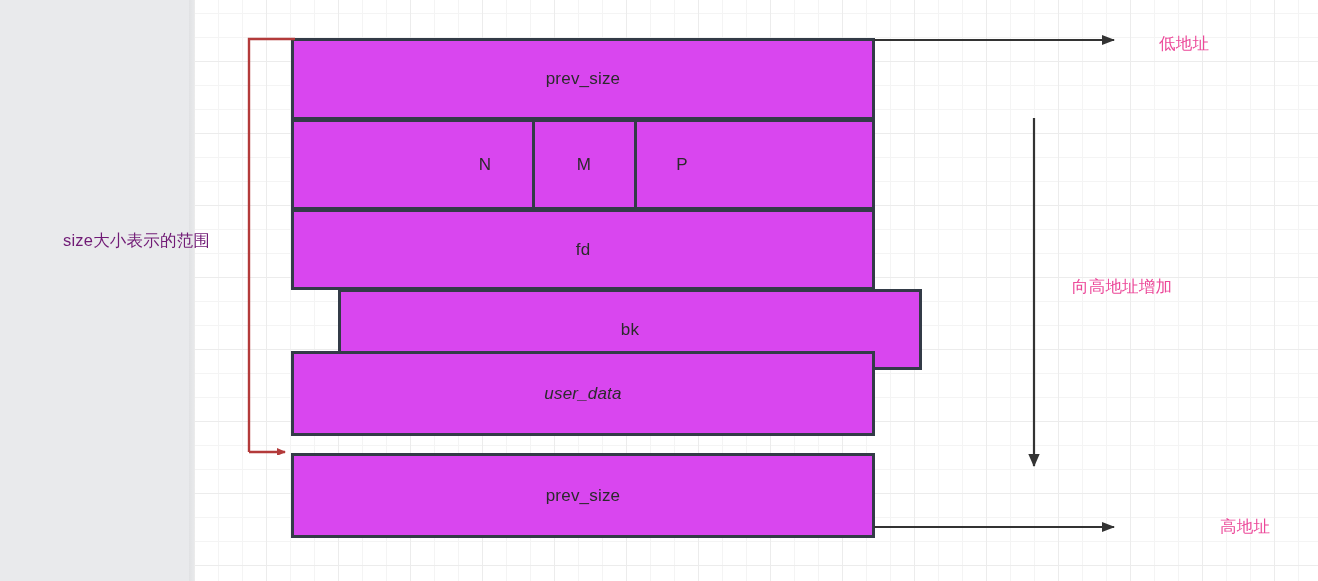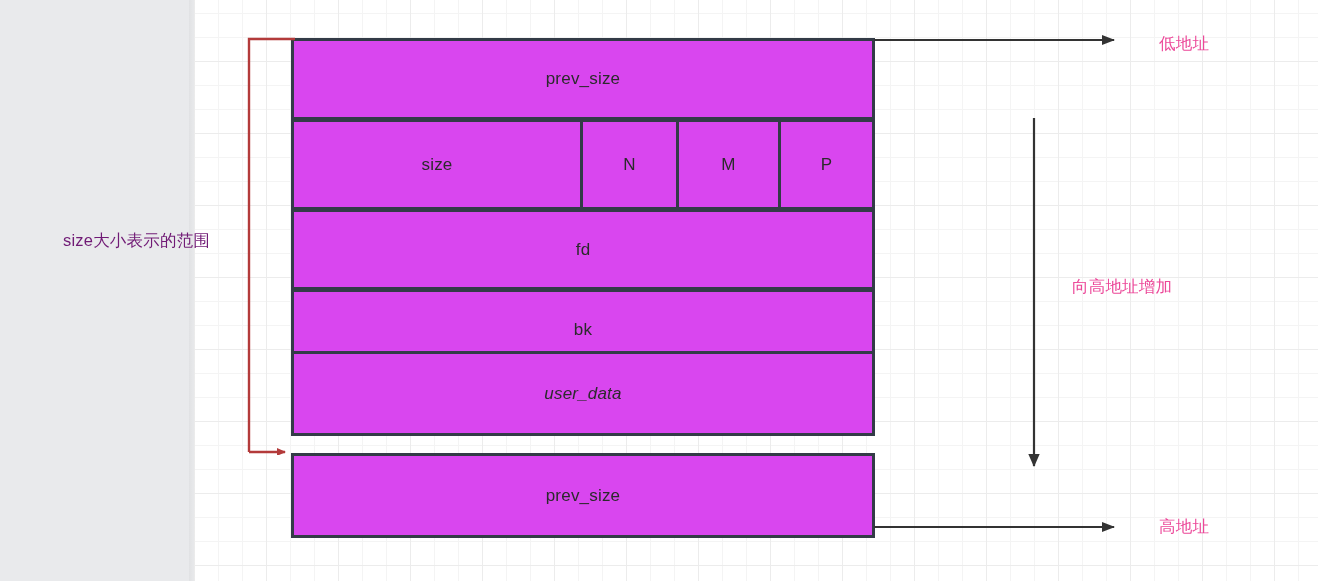--- a/index.html
+++ b/index.html
@@ -92,21 +92,21 @@
   }
   .cell-label {
     font-size: 17px;
     color: #2b2b2b;
     letter-spacing: 0.2px;
   }
   
   #row-prev-size-top { top: 0px;   height: 82px;  }
   #row-size          { top: 81px;  height: 91px;  padding: 0; }
   #row-fd            { top: 171px; height: 81px;  }
-  #row-bk            { top: 251px; height: 81px;  }
+  #row-bk            { top: 251px; height: 81px; margin-left: 47px;  }
   #row-user-data     { top: 313px; height: 85px; font-style: italic;  }
   #row-prev-size-bot { top: 415px; height: 85px;  }
 
   #row-size .cell-size { width: 289px; border-right: 3px solid #333b47; }
   #row-size .cell-n    { width: 96px;  border-right: 3px solid #333b47; }
   #row-size .cell-m    { width: 102px; border-right: 3px solid #333b47; }
   #row-size .cell-p    { width: 91px; }
 
   
   #red-bracket {
@@ -128,21 +128,21 @@
   }
   
   .addr-label {
     position: absolute;
     font-size: 16.5px;
     color: #ec4899;
     white-space: nowrap;
     letter-spacing: 0.2px;
   }
   #low-addr-label  { left: 1159px; top: 33px; }
-  #high-addr-label { left: 1159px; top: 516px; }
+  #high-addr-label { left: 1220px; top: 516px; }
   #grow-label      { left: 1072px; top: 276px; }
 </style>
 </head>
 <body>
 
 <div id="canvas">
 
   <div id="grid-bg"></div>
 
   <div id="left-gutter"></div>
@@ -150,23 +150,20 @@
 
   <div id="range-label">size大小表示的范围</div>
 
   <div id="chunk-table">
 
     <div class="row" id="row-prev-size-top">
       <span class="cell-label">prev_size</span>
     </div>
 
     <div class="row" id="row-size">
-      <div class="cell cell-size">
-        <span class="cell-label">size</span>
-      </div>
       <div class="cell cell-n">
         <span class="cell-label">N</span>
       </div>
       <div class="cell cell-m">
         <span class="cell-label">M</span>
       </div>
       <div class="cell cell-p">
         <span class="cell-label">P</span>
       </div>
     </div>

